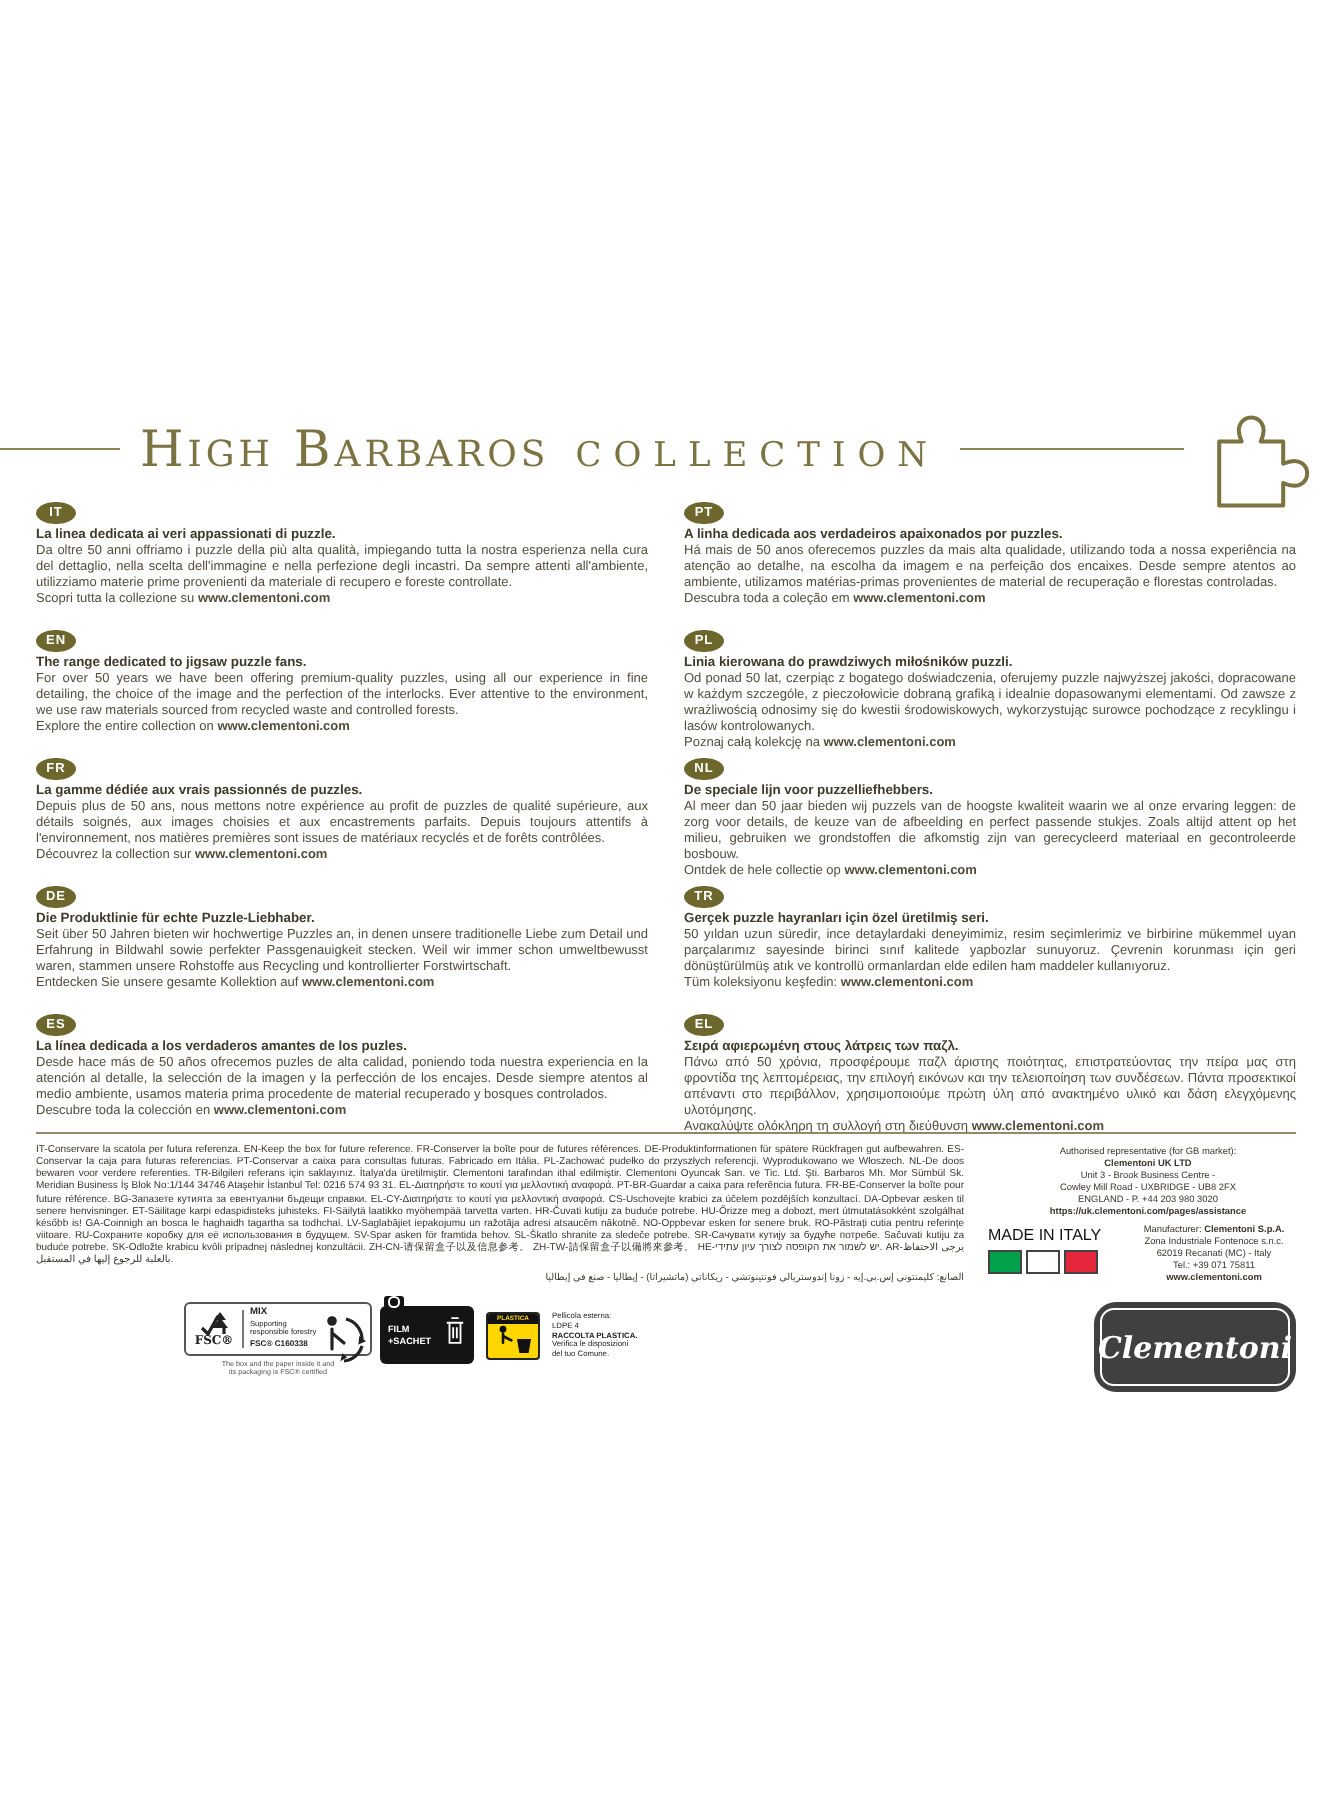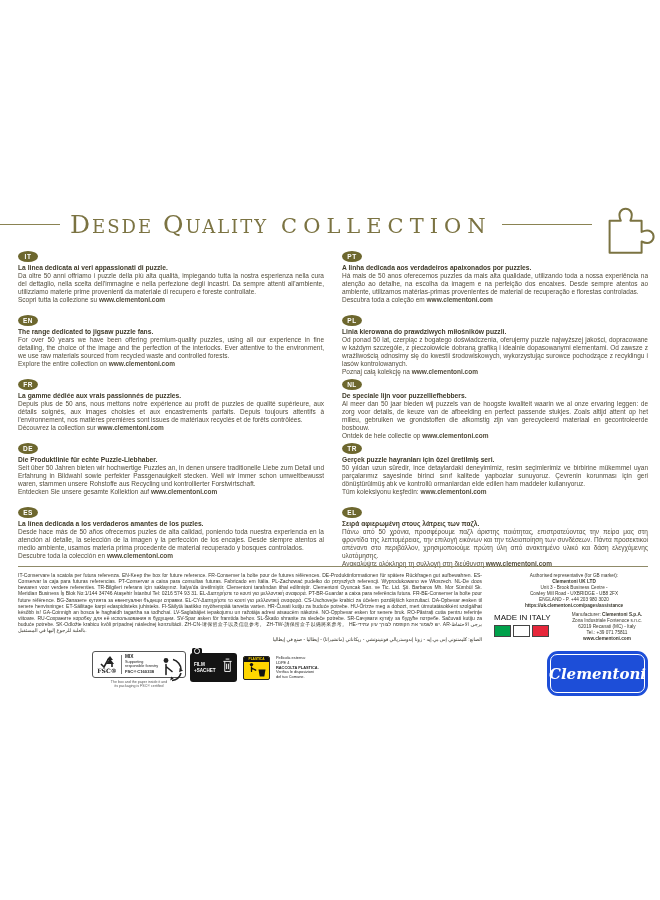--- a/index.html
+++ b/index.html
@@ -7,21 +7,21 @@
         font-family:"Liberation Sans",sans-serif;color:#4b4536;}
 
   
   .title-row{position:absolute;top:210px;left:0;right:68px;display:flex;align-items:center;gap:10px;}
   .rule{height:1px;background:#8a8352;}
   .rule-left{width:60px;}
   .rule-right{flex:1;}
   .title{display:flex;align-items:baseline;gap:13px;color:#7b7342;
          font-family:"DejaVu Serif",serif;white-space:nowrap;}
   .title-main{font-size:25px;font-variant:small-caps;letter-spacing:2px;}
-  .title-sub{font-size:21px;letter-spacing:6px;text-transform:uppercase;}
+  .title-sub{font-size:17px;letter-spacing:6px;text-transform:uppercase;}
   .puzzle-icon{position:absolute;top:203px;right:4px;}
 
   
   .columns{position:absolute;top:251px;left:18px;width:630px;
            display:grid;grid-template-columns:1fr 1fr;column-gap:18px;}
   .col{display:flex;flex-direction:column;}
   .section{height:64px;overflow:hidden;}
   .badge{width:20px;height:11px;border-radius:50%;background:#6d672e;color:#ffffff;
          font-size:6.5px;font-weight:bold;letter-spacing:.5px;
          display:flex;align-items:center;justify-content:center;margin-bottom:2px;}
@@ -69,36 +69,36 @@
   .film-dot{width:3.5px;height:3.5px;border:0.8px solid #fff;border-radius:50%;}
   .film-text{font-size:4.6px;font-weight:bold;line-height:5.6px;}
 
   .plastica{position:absolute;top:656px;left:243px;width:27px;height:24px;background:#FFD600;
             border:1px solid #222;border-radius:2px;box-sizing:border-box;overflow:hidden;text-align:center;}
   .plastica-band{background:#111;color:#FFD600;font-size:3.2px;font-weight:bold;line-height:5px;}
   .plastica-text{position:absolute;top:656px;left:276px;width:72px;
                  font-size:3.9px;line-height:4.8px;color:#222;}
 
   
-  .clem{position:absolute;top:651px;left:547px;width:101px;height:45px;background:#1d4ed8;
+  .clem{position:absolute;top:651px;left:547px;width:101px;height:45px;background:#404040;
         padding:3px;border-radius:11px;box-sizing:border-box;}
   .clem-inner{border:1.5px solid #fff;border-radius:7px;width:100%;height:100%;
               display:flex;align-items:center;justify-content:center;box-sizing:border-box;}
   .clem-text{font-family:"DejaVu Serif",serif;font-style:italic;font-weight:bold;
              color:#fff;font-size:15px;}
 </style>
 </head>
 <body>
 
 <div class="page">
 
   <div class="title-row">
     <span class="rule rule-left"></span>
     <div class="title">
-      <span class="title-main">Desde Quality</span>
+      <span class="title-main">High Barbaros</span>
       <span class="title-sub">collection</span>
     </div>
     <span class="rule rule-right"></span>
   </div>
 
   <span class="puzzle-icon">
     <svg width="56" height="53" viewBox="0 0 70 66">
       <path d="M12 22 h14 c-5-11 2-15 6-15 s11 4 6 15 h14 v14 c11-5 15 2 15 6 s-4 11-15 6 v14 h-40 z" fill="none" stroke="#7b7342" stroke-width="2.5" stroke-linejoin="round"></path>
     </svg>
   </span>

